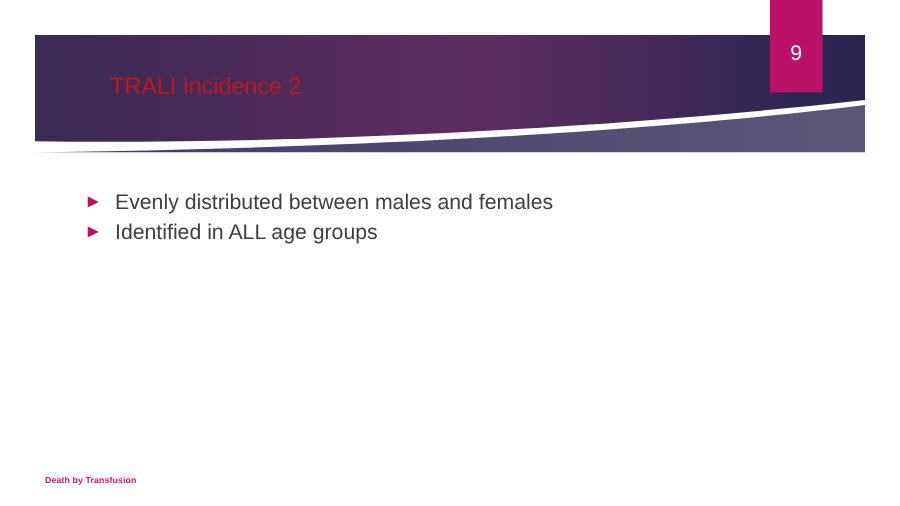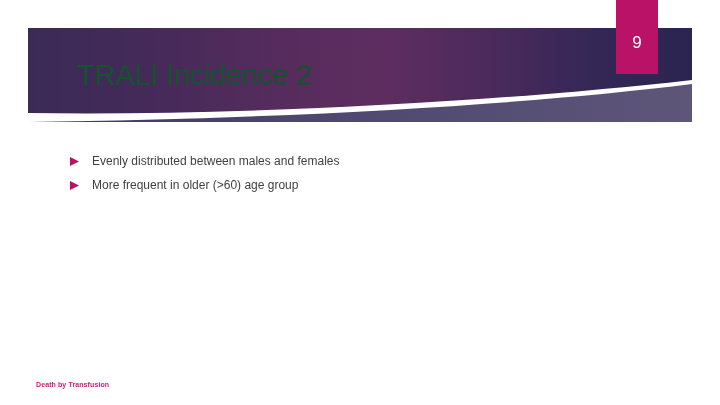--- a/index.html
+++ b/index.html
@@ -28,26 +28,26 @@
   }
   #header-banner svg {
     display: block;
     width: 100%;
     height: 100%;
   }
 
   
   #slide-title {
     position: absolute;
-    left: 77px;
+    left: 88px;
     top: 59px;
-    font-size: 29px;
+    font-size: 19px;
     font-weight: 400;
     letter-spacing: -0.2px;
-    color: #14532d;
+    color: #b91c1c;
     white-space: nowrap;
   }
 
   
   #slide-number-tab {
     position: absolute;
     left: 616px;
     top: 0px;
     width: 42px;
     height: 74px;
@@ -79,21 +79,21 @@
   }
   .bullet-marker {
     flex: 0 0 auto;
     width: 22px;
     padding-top: 4px;
     line-height: 1;
   }
   .bullet-marker svg { display: block; }
   .bullet-text {
     flex: 1 1 auto;
-    font-size: 12px;
+    font-size: 17px;
     line-height: 17.5px;
     color: #3f3f3f;
   }
 
   
   #footer-note {
     position: absolute;
     left: 36px;
     top: 381px;
     font-size: 7px;
@@ -147,28 +147,28 @@
 
     <div class="bullet-row">
       <span class="bullet-marker">
         <svg width="9" height="9" viewBox="0 0 9 9">
             <polygon points="0,0 9,4.5 0,9" fill="#ba1266"></polygon>
           </svg>
       </span>
       <span class="bullet-text">Evenly distributed between males and females</span>
     </div>
 
-
     <div class="bullet-row">
       <span class="bullet-marker">
         <svg width="9" height="9" viewBox="0 0 9 9">
             <polygon points="0,0 9,4.5 0,9" fill="#ba1266"></polygon>
           </svg>
       </span>
-      <span class="bullet-text">More frequent in older (&gt;60) age group</span>
+      <span class="bullet-text">Identified in ALL age groups</span>
     </div>
+
 
 
   </div>
 
   <div id="footer-note">Death by Transfusion</div>
 
 </div>
 
 </body></html>

